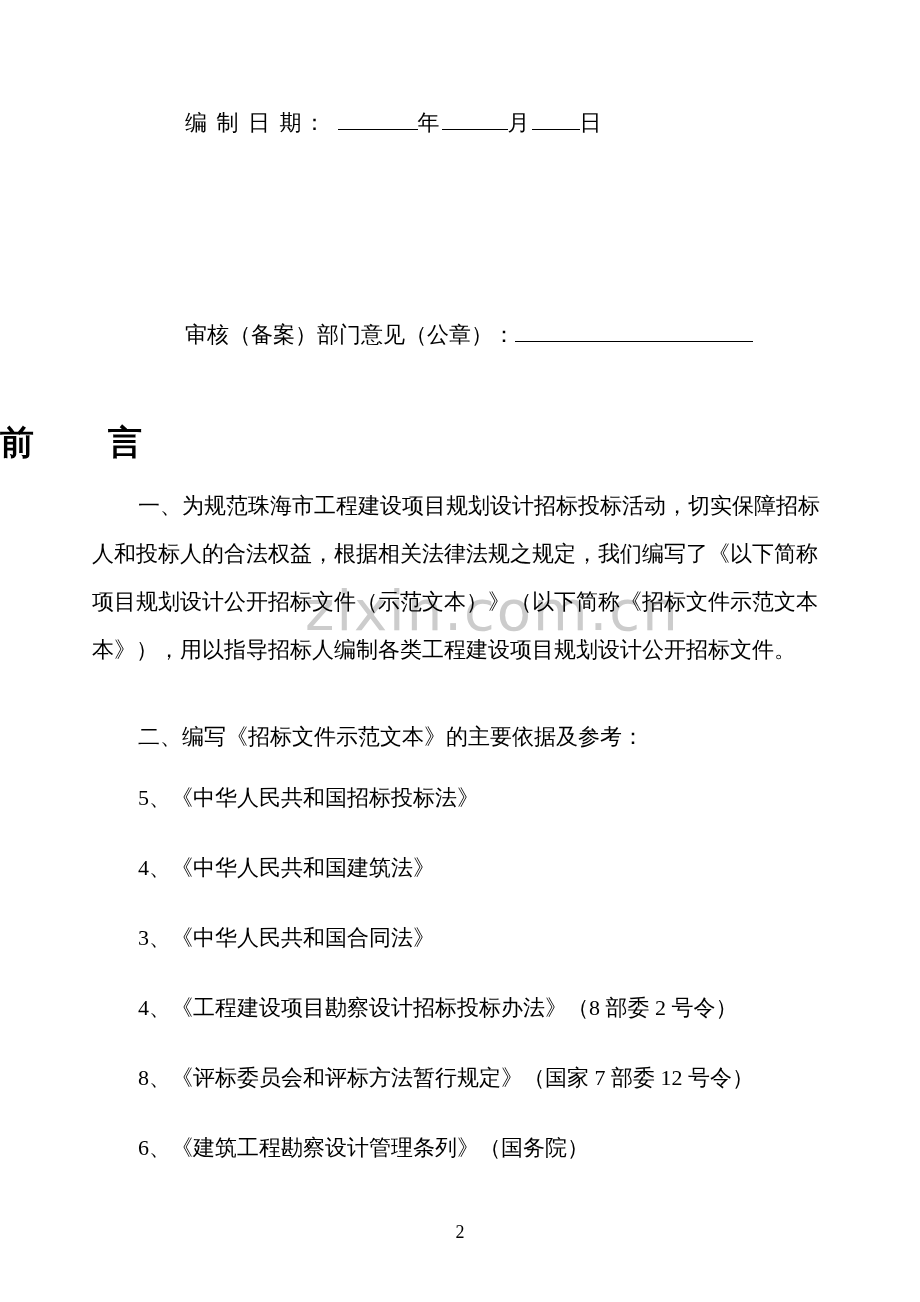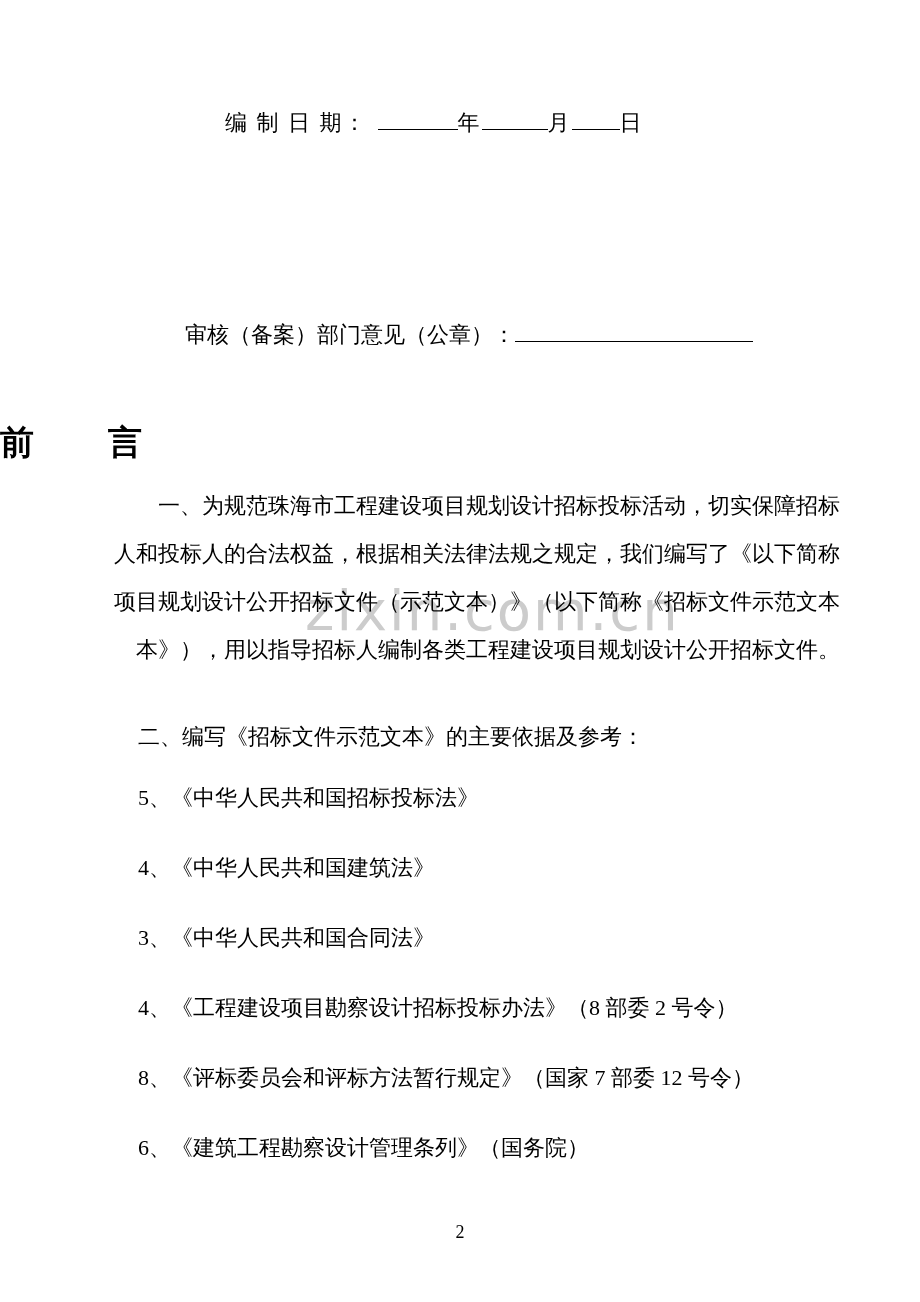--- a/index.html
+++ b/index.html
@@ -32,21 +32,20 @@
     position: relative;
     z-index: 1;
   }
   .date-line {
     position: absolute;
     left: 185px;
     top: 106px;
     font-size: 22px;
     letter-spacing: 2px;
     white-space: nowrap;
-    margin-left: 40px;
   }
   .blank {
     display: inline-block;
     border-bottom: 1.5px solid #000;
     height: 24px;
     vertical-align: baseline;
   }
   .blank-year  { width: 80px; margin-left: 10px; }
   .blank-month { width: 66px; }
   .blank-day   { width: 48px; }
@@ -72,21 +71,20 @@
     position: absolute;
     left: 92px;
     top: 482px;
     width: 748px;
     font-size: 22px;
   }
   .para-one .line {
     line-height: 48px;
     height: 48px;
     white-space: nowrap;
-    text-align: right;
   }
   .indent { text-indent: 46px; }
   .para-two {
     position: absolute;
     left: 138px;
     top: 722px;
     font-size: 22px;
     white-space: nowrap;
   }
   .ref-list {

